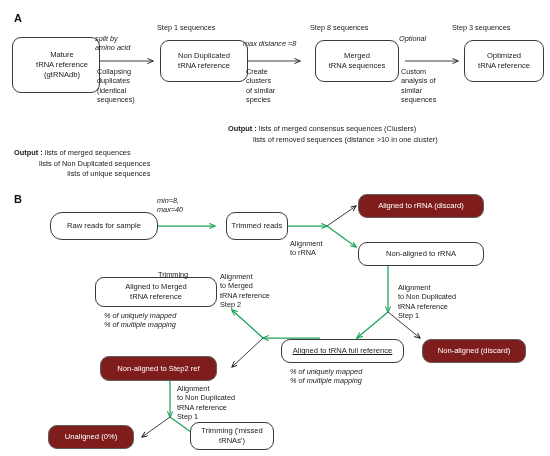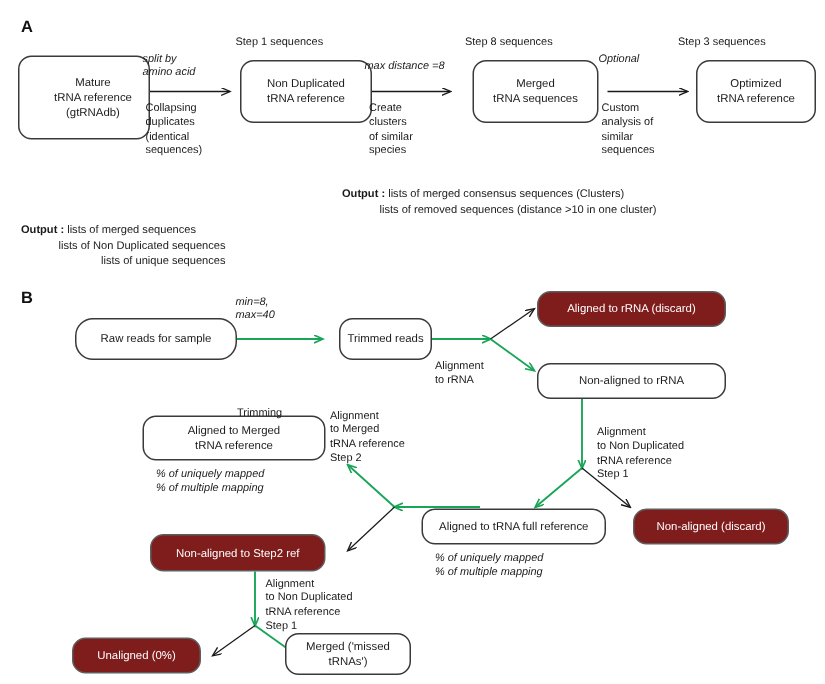--- a/index.html
+++ b/index.html
@@ -111,27 +111,27 @@
     <span>lists of merged consensus sequences (Clusters)</span>
     <span class="hang">lists of removed sequences (distance &gt;10 in one cluster)</span>
   </div>
 
   <div class="panel-letter" style="left:14px;top:193px;">B</div>
 
   <div class="node" style="left:50px;top:212px;width:108px;height:28px;border-radius:12px;">Raw reads for sample</div>
   <div class="node" style="left:226px;top:212px;width:62px;height:28px;">Trimmed reads</div>
   <div class="node gray" style="left:358px;top:194px;width:126px;height:24px;">Aligned to rRNA (discard)</div>
   <div class="node" style="left:358px;top:242px;width:126px;height:24px;">Non-aligned to rRNA</div>
-  <div class="node" style="left:281px;top:339px;width:123px;height:24px;">Aligned to tRNA full reference</div>
+  <div class="node" style="left:281px;top:339px;width:123px;height:24px;text-decoration:underline;">Aligned to tRNA full reference</div>
   <div class="node gray" style="left:422px;top:339px;width:104px;height:24px;">Non-aligned (discard)</div>
   <div class="node" style="left:95px;top:277px;width:122px;height:30px;white-space:pre-line;">Aligned to Merged
 tRNA reference</div>
   <div class="node gray" style="left:100px;top:356px;width:117px;height:25px;">Non-aligned to Step2 ref</div>
   <div class="node gray" style="left:48px;top:425px;width:86px;height:24px;">Unaligned (0%)</div>
-  <div class="node" style="left:190px;top:422px;width:84px;height:28px;white-space:pre-line;">Merged ('missed
+  <div class="node" style="left:190px;top:422px;width:84px;height:28px;white-space:pre-line;">Trimming ('missed
 tRNAs')</div>
 
   <div class="lbl it" style="left:157px;top:196px;width:62px;white-space:pre-line;">min=8,
 max=40</div>
   <div class="lbl" style="left:158px;top:242px;width:60px;margin-top:28px;">Trimming</div>
   <div class="lbl" style="left:290px;top:239px;width:64px;white-space:pre-line;">Alignment
 to rRNA</div>
   <div class="lbl" style="left:398px;top:283px;width:112px;white-space:pre-line;">Alignment
 to Non Duplicated
 tRNA reference

